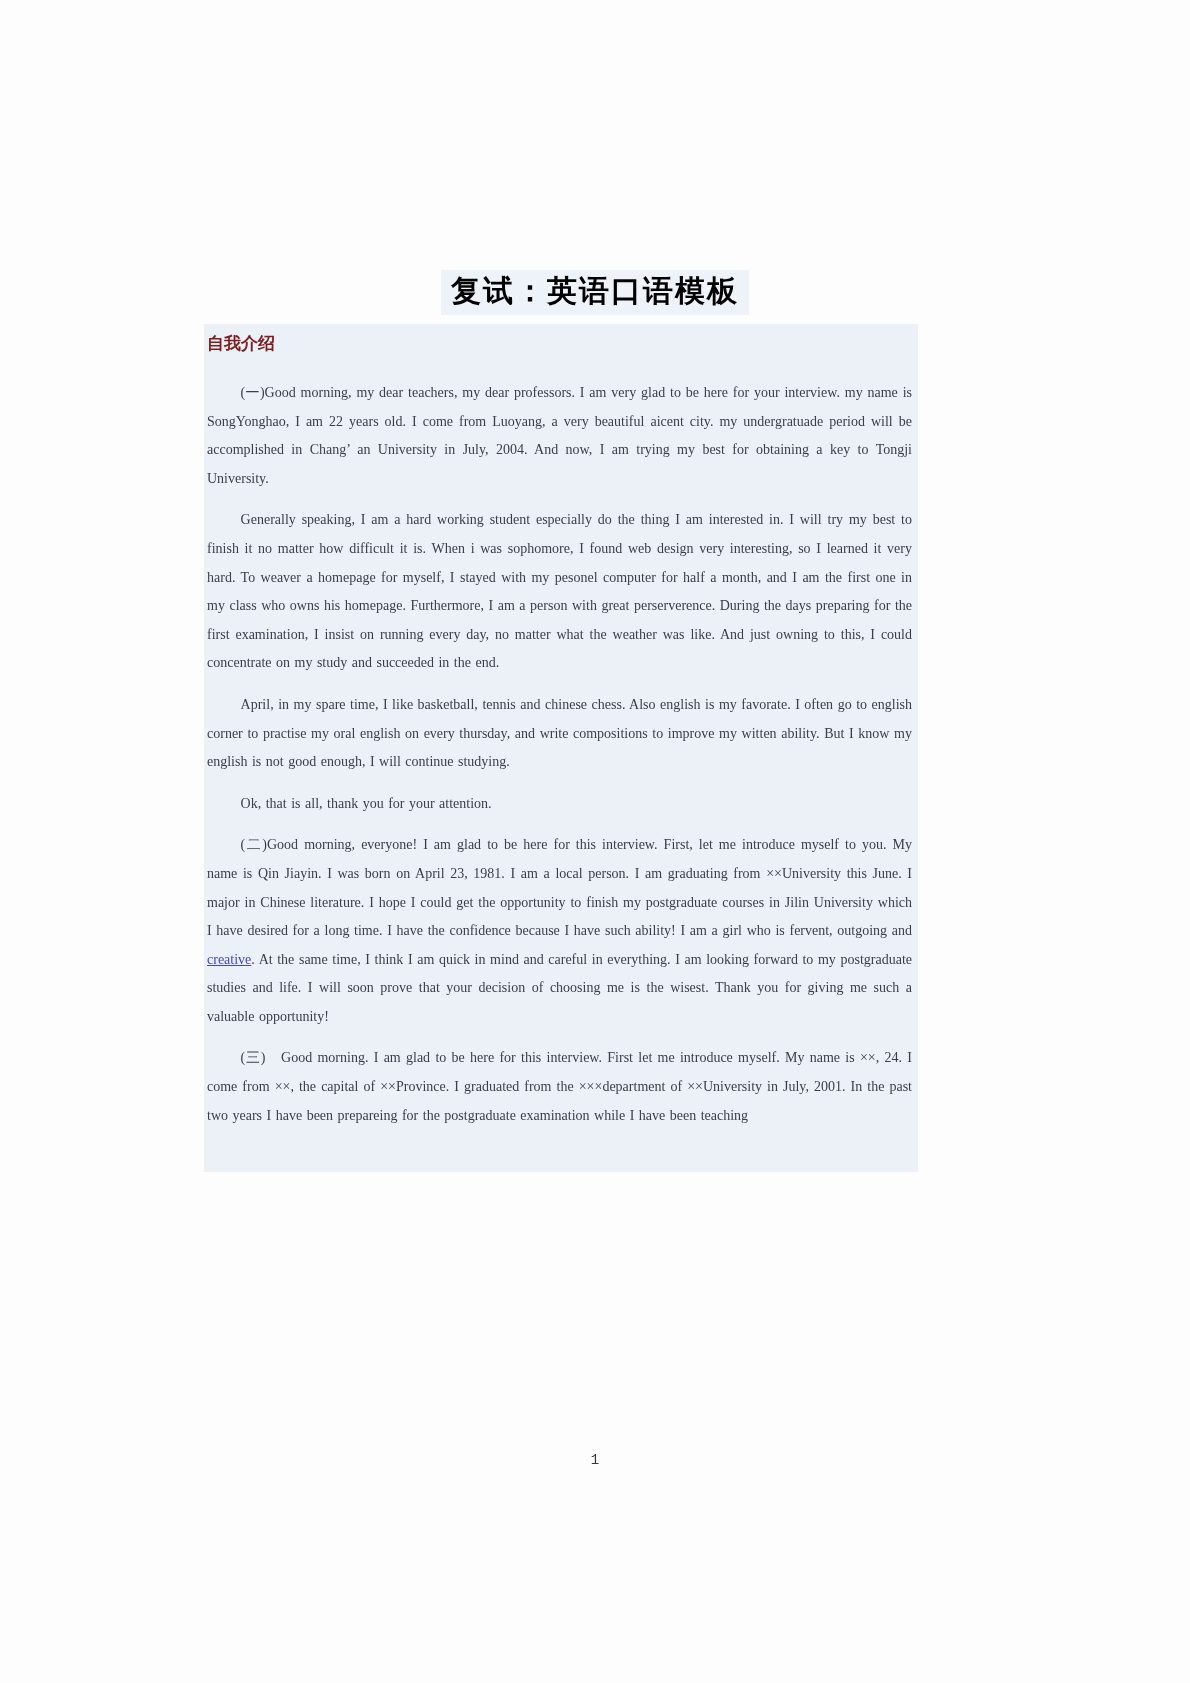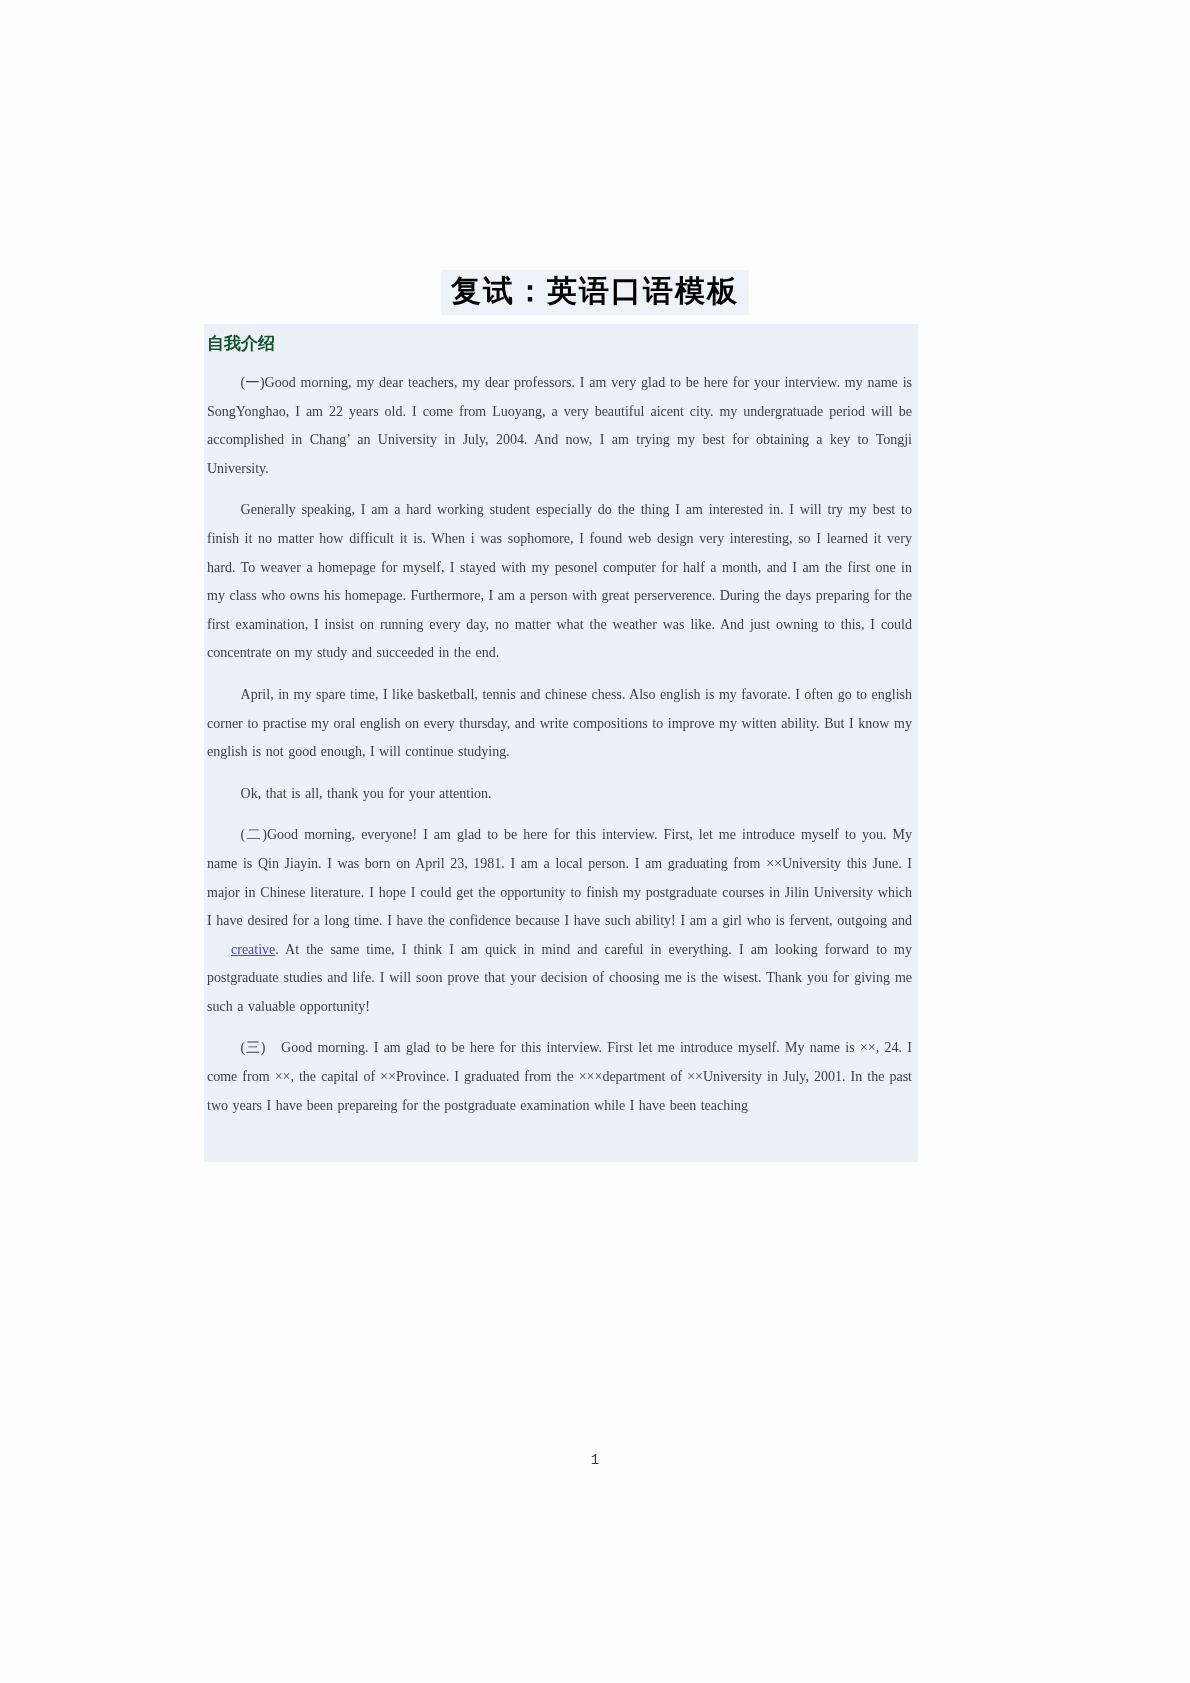--- a/index.html
+++ b/index.html
@@ -35,38 +35,37 @@
     width: 714px;
     box-sizing: border-box;
     background: #ecf1f8;
     padding: 6px 6px 26px 3px;
     color: #3a4049;
   }
   .section-heading {
     font-family: Liberation Serif, serif;
     font-weight: bold;
     font-size: 17px;
-    color: #14532d;
-    margin: 2px 0 14px 0;
+    color: #7f1d1d;
+    margin: 2px 0 24px 0;
   }
   .para {
     font-size: 14px;
     line-height: 28.6px;
     text-align: justify;
     text-indent: 2.4em;
     margin: 0 0 13px 0;
     word-spacing: 1px;
     font-family: Liberation Serif, serif;
   }
   .para:last-child { margin-bottom: 16px; }
   .creative-link {
     color: #4343cf;
     text-decoration: underline;
     cursor: pointer;
-    margin-left: 24px;
   }
   .page-number {
     position: absolute;
     top: 1452px;
     left: 0;
     width: 100%;
     text-align: center;
     font-size: 14px;
     color: #33363b;
   }

